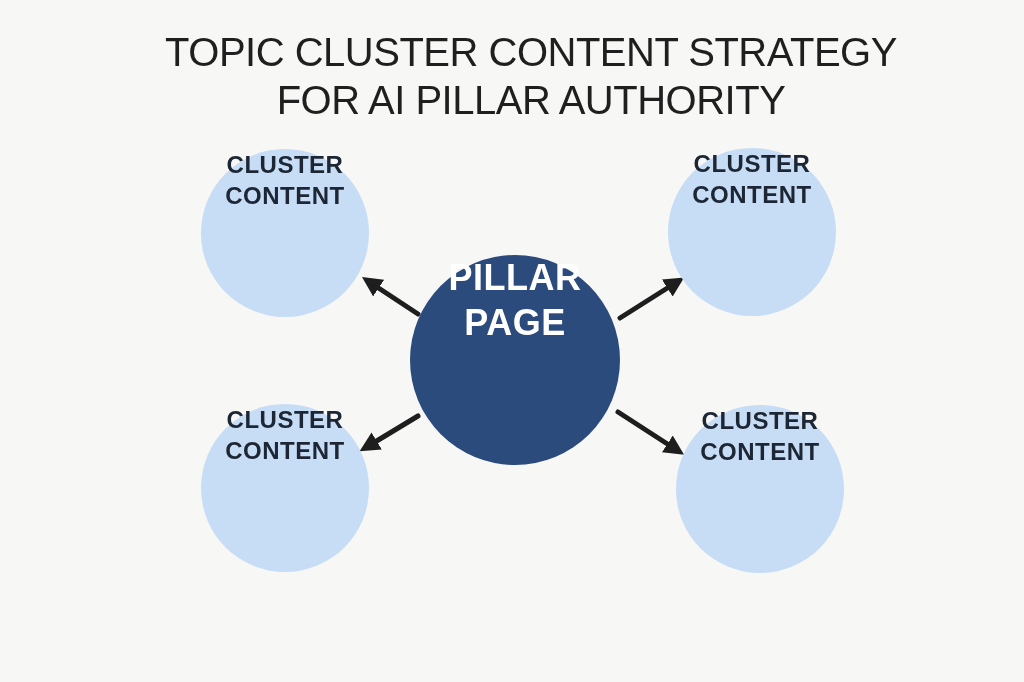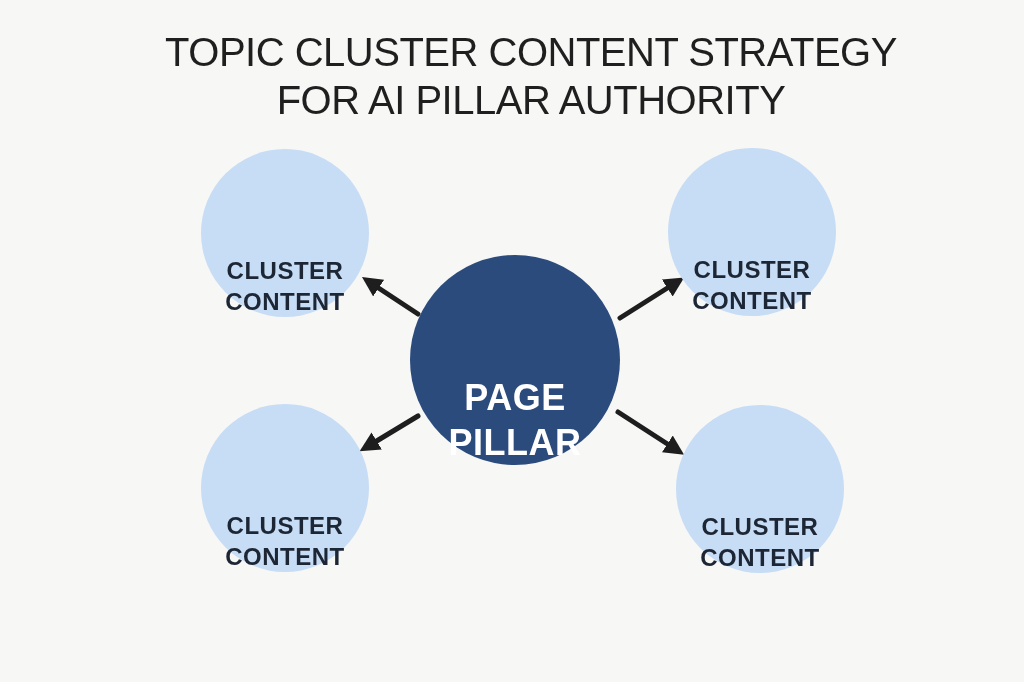--- a/index.html
+++ b/index.html
@@ -42,21 +42,21 @@
     stroke-width: 5;
     stroke-linecap: round;
   }
   .arrowhead-shape {
     fill: var(--color-arrow, #1e1e1e);
   }
   .node {
     position: absolute;
     border-radius: 50%;
     display: flex;
-    align-items: flex-end;
+    align-items: flex-start;
     justify-content: center;
     text-align: center;
   }
   .cluster-node {
     width: 168px;
     height: 168px;
     background: var(--color-cluster-fill, #c7dcf5);
     color: var(--color-cluster-text, #1d2634);
     font-weight: 700;
     font-size: 24px;
@@ -124,18 +124,18 @@
 
   <div class="node cluster-node cluster-bottom-right">
     <div>
       <div>CLUSTER</div>
       <div>CONTENT</div>
     </div>
   </div>
 
   <div class="node pillar-node pillar-center">
     <div>
+      <div>PILLAR</div>
       <div>PAGE</div>
-      <div>PILLAR</div>
     </div>
   </div>
 
 </div>
 
 </body></html>

